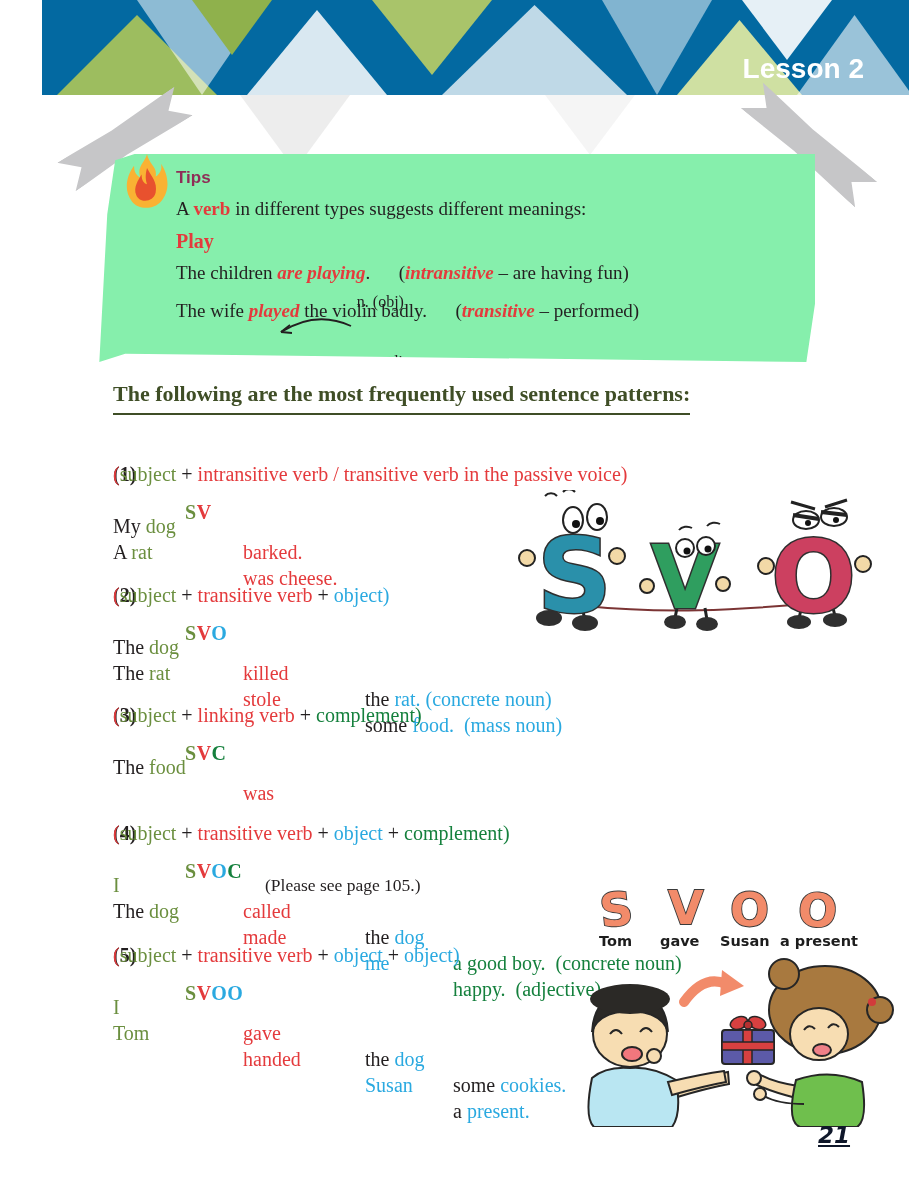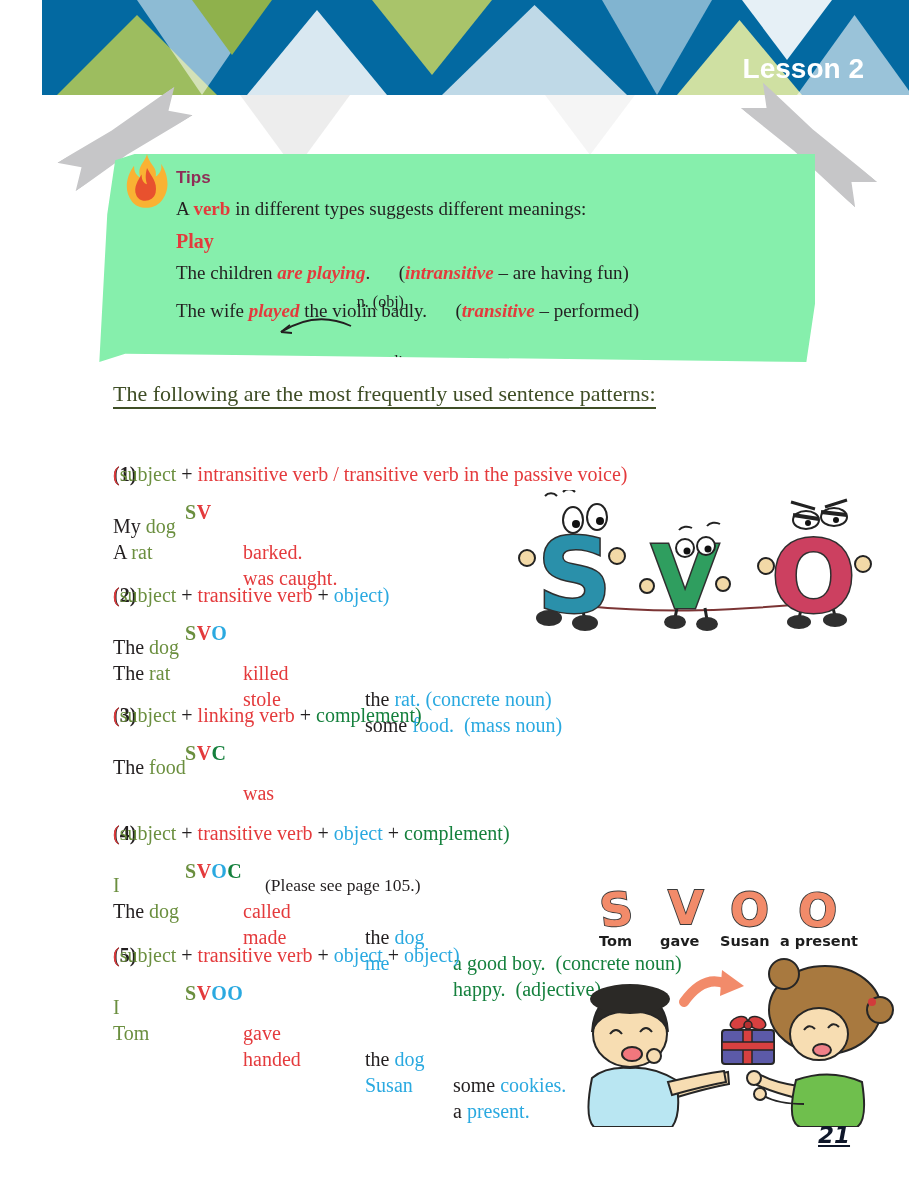--- a/index.html
+++ b/index.html
@@ -44,22 +44,22 @@
   .link-arrow{position:absolute;left:95px;top:-22px;width:85px;height:27px;}
   
   .tk-red{color:#e43a3c;}
   .tk-green{color:#6b8f3f;}
   .tk-blue{color:#2aa9e0;}
   .tk-purple{color:#15803d;}
   .tk-b{font-weight:700;}
   .tk-i{font-style:italic;}
   
   .section-heading{
-    position:absolute;left:113px;top:381px;font-size:22px;font-weight:400;color:#3f4e26;
-    border-bottom:2.5px solid #3f4e26;padding-bottom:0;
+    position:absolute;left:113px;top:381px;font-size:22px;font-weight:700;color:#3f4e26;
+    border-bottom:2.5px solid #3f4e26;padding-bottom:6px;
   }
   
   .pattern{position:absolute;left:113px;width:720px;font-size:20px;line-height:26px;}
   .p-line{position:relative;height:26px;white-space:pre;}
   .p-num{position:absolute;left:0;font-weight:700;}
   .p-name{position:absolute;left:72px;font-weight:700;letter-spacing:0.5px;margin-top:12px;}
   .p-note{position:absolute;left:152px;font-size:17.5px;}
   .p-row .col{position:absolute;white-space:pre;}
   .c1{left:0;} .c2{left:130px;} .c3{left:252px;} .c4{left:340px;}
   .pat-1{top:435px;} .pat-2{top:556px;} .pat-3{top:676px;} .pat-4{top:794px;} .pat-5{top:916px;}
@@ -122,21 +122,21 @@
     <span class="p-num">(1)</span>
     <span class="p-name"><span class="tk-green tk-b">S</span><span class="tk-red tk-b">V</span></span>
   </div>
   <div class="p-line"><span class="tk-red">(</span><span class="tk-green">subject</span><span class=""> + </span><span class="tk-red">intransitive verb / transitive verb in the passive voice</span><span class="tk-red">)</span></div>
   <div class="p-line p-row">
     <span class="col c1"><span class="">My </span><span class="tk-green">dog</span></span>
     <span class="col c2"><span class="tk-red">barked.</span></span>
   </div>
   <div class="p-line p-row">
     <span class="col c1"><span class="">A </span><span class="tk-green">rat</span></span>
-    <span class="col c2"><span class="tk-red">was caught.</span></span>
+    <span class="col c2"><span class="tk-red">was cheese.</span></span>
   </div>
 </div>
 
 <div class="pattern pat-2">
   <div class="p-line">
     <span class="p-num">(2)</span>
     <span class="p-name"><span class="tk-green tk-b">S</span><span class="tk-red tk-b">V</span><span class="tk-blue tk-b">O</span></span>
   </div>
   <div class="p-line"><span class="tk-red">(</span><span class="tk-green">subject</span><span class=""> + </span><span class="tk-red">transitive verb</span><span class=""> + </span><span class="tk-blue">object</span><span class="tk-blue">)</span></div>
   <div class="p-line p-row">

